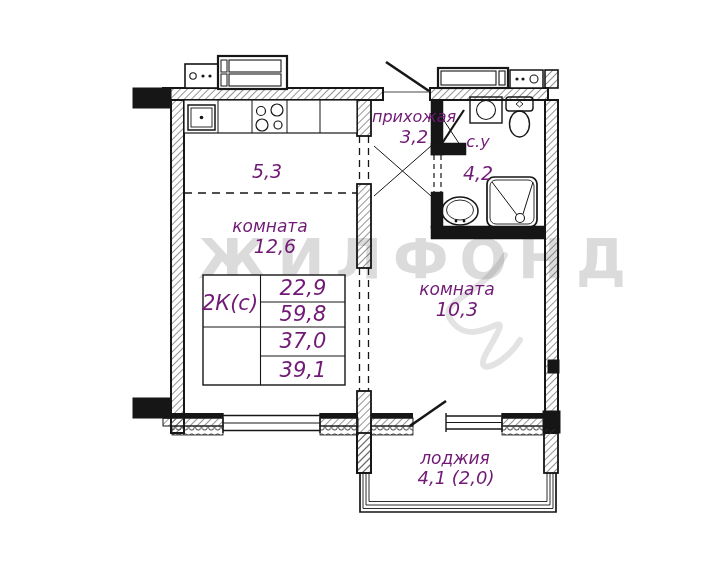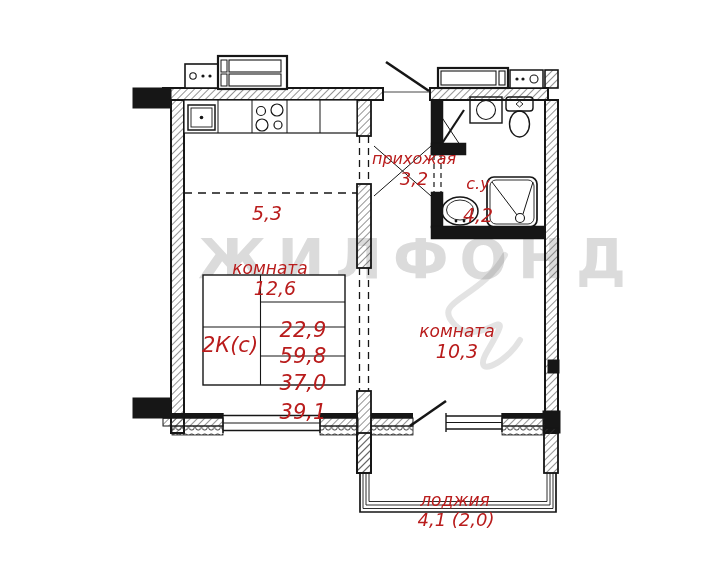--- a/index.html
+++ b/index.html
@@ -2,22 +2,22 @@
 <html><head>
 <meta charset="utf-8">
 <style>
   html,body{margin:0;padding:0;background:#ffffff;}
   #stage{
     position:relative;width:725px;height:579px;background:#ffffff;
     font-family:"DejaVu Sans",sans-serif;overflow:hidden;
   }
   .lbl{
     position:absolute;transform:translate(-50%,-50%);
-    font-style:italic;color:#b91c1c;white-space:nowrap;
-    font-family:"DejaVu Sans",sans-serif;line-height:1;margin-top:42px;
+    font-style:italic;color:#701a75;white-space:nowrap;
+    font-family:"DejaVu Sans",sans-serif;line-height:1;
   }
   .fs16{font-size:16px;} .fs17{font-size:17px;} .fs18{font-size:18px;}
   .fs19{font-size:19px;} .fs21{font-size:21px;font-weight:500;}
   #watermark{
     position:absolute;left:198px;top:226px;
     font-size:56px;font-weight:bold;letter-spacing:11px;
     color:rgba(90,90,90,0.22);z-index:1;font-style:normal;text-align:right;
   }
   svg{position:absolute;left:0;top:0;z-index:2;}
   .labels{position:absolute;left:0;top:0;width:100%;height:100%;z-index:3;}

